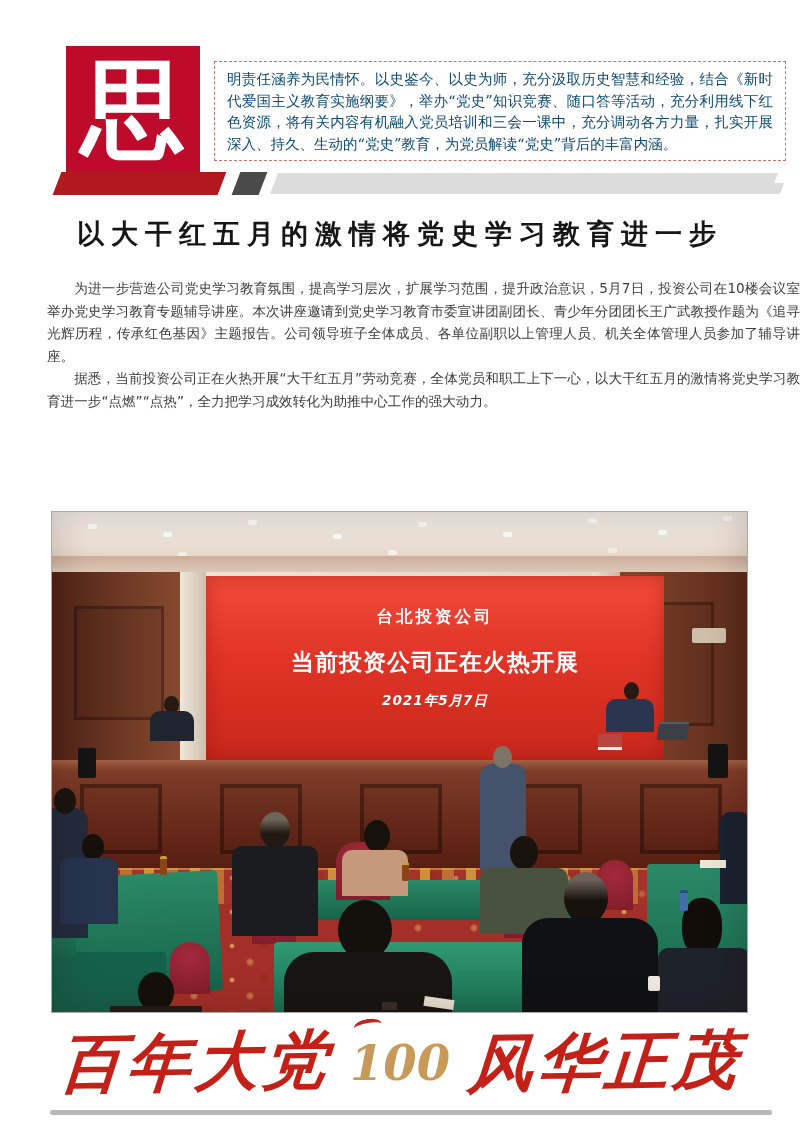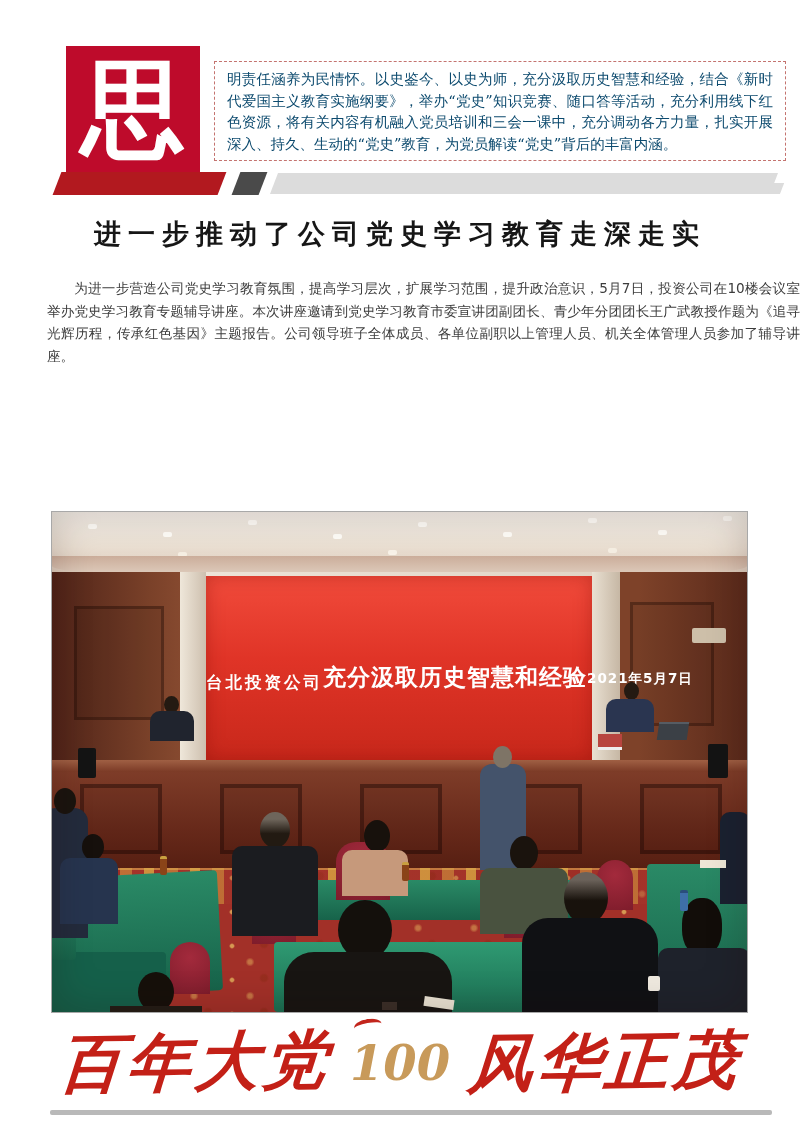--- a/index.html
+++ b/index.html
@@ -49,28 +49,28 @@
              background:linear-gradient(90deg,#4F2318 0%,#7A4129 70%,#8A4C31 100%);}
   .wood-left::after{content:"";position:absolute;left:22px;top:34px;width:84px;height:108px;
              border:3px solid rgba(30,8,4,.35);background:rgba(0,0,0,.08);}
   .wood-right{left:560px;top:60px;width:135px;height:198px;
               background:linear-gradient(270deg,#5A2A1B 0%,#7E4229 80%);}
   .wood-right::after{content:"";position:absolute;left:18px;top:30px;width:78px;height:118px;
               border:3px solid rgba(30,8,4,.35);background:rgba(0,0,0,.06);}
   .vent{left:640px;top:116px;width:34px;height:15px;background:#CDBFA9;border-radius:2px;}
   .pillar-l{left:128px;top:60px;width:26px;height:198px;background:linear-gradient(90deg,#EFE7DA,#CDBFAE);}
   .pillar-r{left:540px;top:60px;width:28px;height:198px;background:linear-gradient(90deg,#E9E0D2,#C6B7A4);}
-  .screen{left:154px;top:64px;width:386px;height:184px;display:flex;flex-direction:row;
+  .screen{left:154px;top:64px;width:458px;height:184px;display:flex;flex-direction:column;
           align-items:center;position:absolute;
           background:linear-gradient(180deg,#F14B3B 0%,#E03427 45%,#C8281B 100%);
           border-bottom:4px solid #2F221C;box-shadow:inset 0 0 18px rgba(120,10,0,.35);}
   .screen div{position:static;color:#ffffff;font-weight:bold;white-space:nowrap;}
   .s1{font-size:16.5px;letter-spacing:3px;margin-top:30px;}
   .s2{font-size:23px;letter-spacing:1px;margin-top:19px;}
-  .s3{font-size:13.5px;letter-spacing:1px;margin-top:21px;}
+  .s3{font-size:13.5px;letter-spacing:1px;margin-top:14px;font-style:italic;}
   .head{border-radius:50%;background:#241A12;}
   .body-shape{border-radius:10px 10px 0 0;}
   .sp-l-head{left:112px;top:184px;width:15px;height:17px;}
   .sp-l-body{left:98px;top:199px;width:44px;height:30px;background:#20242E;}
   .sp-r-head{left:572px;top:170px;width:15px;height:18px;}
   .sp-r-body{left:554px;top:187px;width:48px;height:33px;background:#2A3550;}
   .laptop{left:606px;top:210px;width:30px;height:16px;background:#3B4046;transform:skewX(-8deg);
           border-top:2px solid #565C63;}
   .namecard{left:546px;top:222px;width:24px;height:13px;background:#B8453F;border-bottom:3px solid #EEE;}
   .rostrum-top{left:0;top:248px;width:695px;height:12px;background:linear-gradient(180deg,#A06044,#7B3A26);}
@@ -156,39 +156,40 @@
   <div class="intro-box">
     <p>明责任涵养为民情怀。以史鉴今、以史为师，充分汲取历史智慧和经验，结合《新时代爱国主义教育实施纲要》，举办“党史”知识竞赛、随口答等活动，充分利用线下红色资源，将有关内容有机融入党员培训和三会一课中，充分调动各方力量，扎实开展深入、持久、生动的“党史”教育，为党员解读“党史”背后的丰富内涵。</p>
   </div>
 
   <div class="divider">
     <span class="bar red"></span>
     <span class="bar dark"></span>
     <span class="bar gray"></span>
   </div>
 
-  <h1 class="article-title">进一步推动了公司党史学习教育走深走实</h1>
+  <h1 class="article-title">以大干红五月的激情将党史学习教育进一步</h1>
   <section class="body-text">
     <p>为进一步营造公司党史学习教育氛围，提高学习层次，扩展学习范围，提升政治意识，5月7日，投资公司在10楼会议室举办党史学习教育专题辅导讲座。本次讲座邀请到党史学习教育市委宣讲团副团长、青少年分团团长王广武教授作题为《追寻光辉历程，传承红色基因》主题报告。公司领导班子全体成员、各单位副职以上管理人员、机关全体管理人员参加了辅导讲座。</p>
+    <p>据悉，当前投资公司正在火热开展“大干红五月”劳动竞赛，全体党员和职工上下一心，以大干红五月的激情将党史学习教育进一步“点燃”“点热”，全力把学习成效转化为助推中心工作的强大动力。</p>
   </section>
 
   <figure class="photo">
     <div class="ceiling"></div>
     <div class="cl"></div>
     <div class="cove"></div>
     <div class="wall-center"></div>
     <div class="wood-left"></div>
     <div class="wood-right"></div>
     <div class="vent"></div>
     <div class="pillar-l"></div>
     <div class="pillar-r"></div>
 
     <div class="screen">
       <div class="s1">台北投资公司</div>
-      <div class="s2">充分汲取历史智慧和经验</div>
+      <div class="s2">当前投资公司正在火热开展</div>
       <div class="s3">2021年5月7日</div>
     </div>
 
     <div class="head sp-l-head"></div>
     <div class="body-shape sp-l-body"></div>
     <div class="head sp-r-head"></div>
     <div class="body-shape sp-r-body"></div>
     <div class="laptop"></div>
     <div class="namecard"></div>
 

